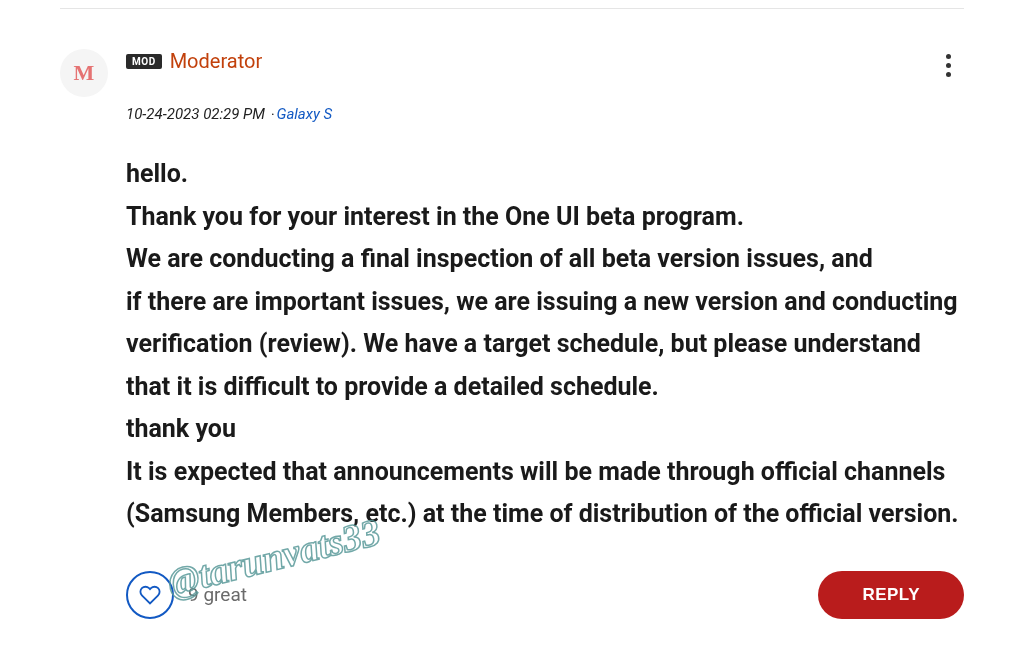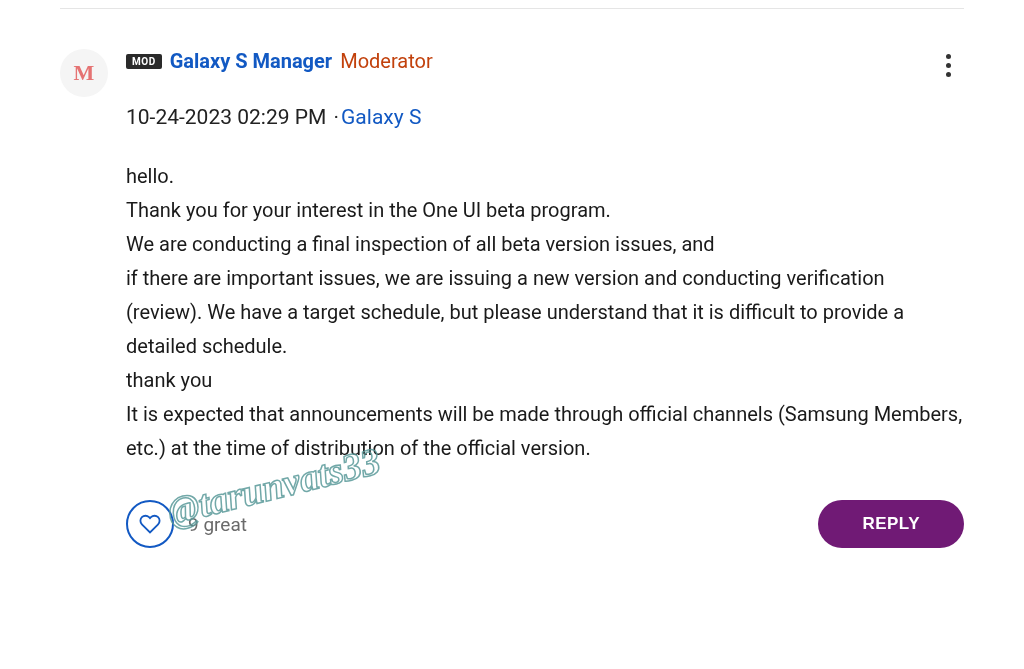--- a/index.html
+++ b/index.html
@@ -80,22 +80,23 @@
     }
     
     .role {
       color: #c2410c;
       font-size: 20px;
       font-weight: 400;
     }
     
     .meta-line {
       margin-top: 32px;
-      font-size: 21px;
+      font-size: 15px;
       color: #222222;
+      font-style: italic;
     }
     
     .meta-dot {
       color: #222;
       margin: 0 2px;
     }
     
     .category-link {
       color: #1259c3;
     }
@@ -122,24 +123,24 @@
       width: 5px;
       height: 5px;
       background: #333;
       border-radius: 50%;
       display: block;
     }
     
     .post-body {
       margin-left: 66px;
       margin-top: 30px;
-      font-size: 20px;
+      font-size: 25px;
       line-height: 1.7;
       color: #1a1a1a;
-      font-weight: 400;
+      font-weight: 700;
     }
     
     .post-footer {
       margin-left: 66px;
       margin-top: 35px;
       display: flex;
       align-items: center;
       justify-content: space-between;
       position: relative;
     }
@@ -166,21 +167,21 @@
       width: 22px;
       height: 22px;
     }
     
     .like-count {
       color: #6a6a6a;
       font-size: 19px;
     }
     
     .reply-button {
-      background: #701a75;
+      background: #b91c1c;
       color: #ffffff;
       font-weight: 700;
       font-size: 17px;
       letter-spacing: 0.5px;
       padding: 14px 44px;
       border-radius: 28px;
       cursor: pointer;
       border: none;
     }
     
@@ -208,21 +209,20 @@
 
   <div class="post-header">
 
     <div class="avatar">
       <span class="avatar-letter">M</span>
     </div>
 
     <div class="header-info">
       <div class="user-line">
         <span class="mod-badge">MOD</span>
-        <span class="username">Galaxy S Manager</span>
         <span class="role">Moderator</span>
       </div>
       <div class="meta-line">
         <span>10-24-2023</span>
         <span>02:29 PM</span>
         <span class="meta-dot">·</span><span class="category-link">Galaxy S</span>
       </div>
     </div>
 
     <div class="options-button">

